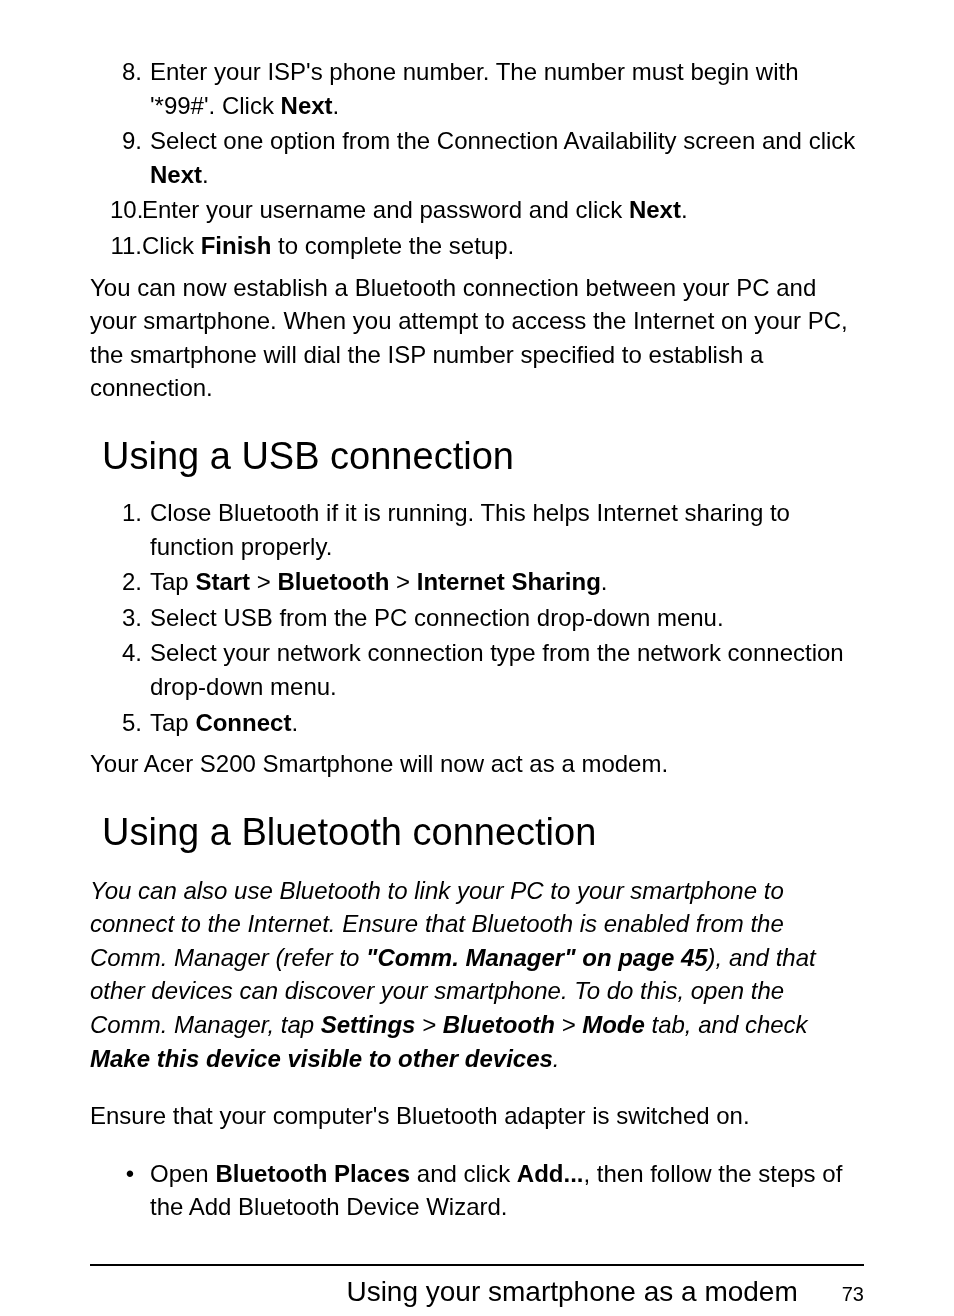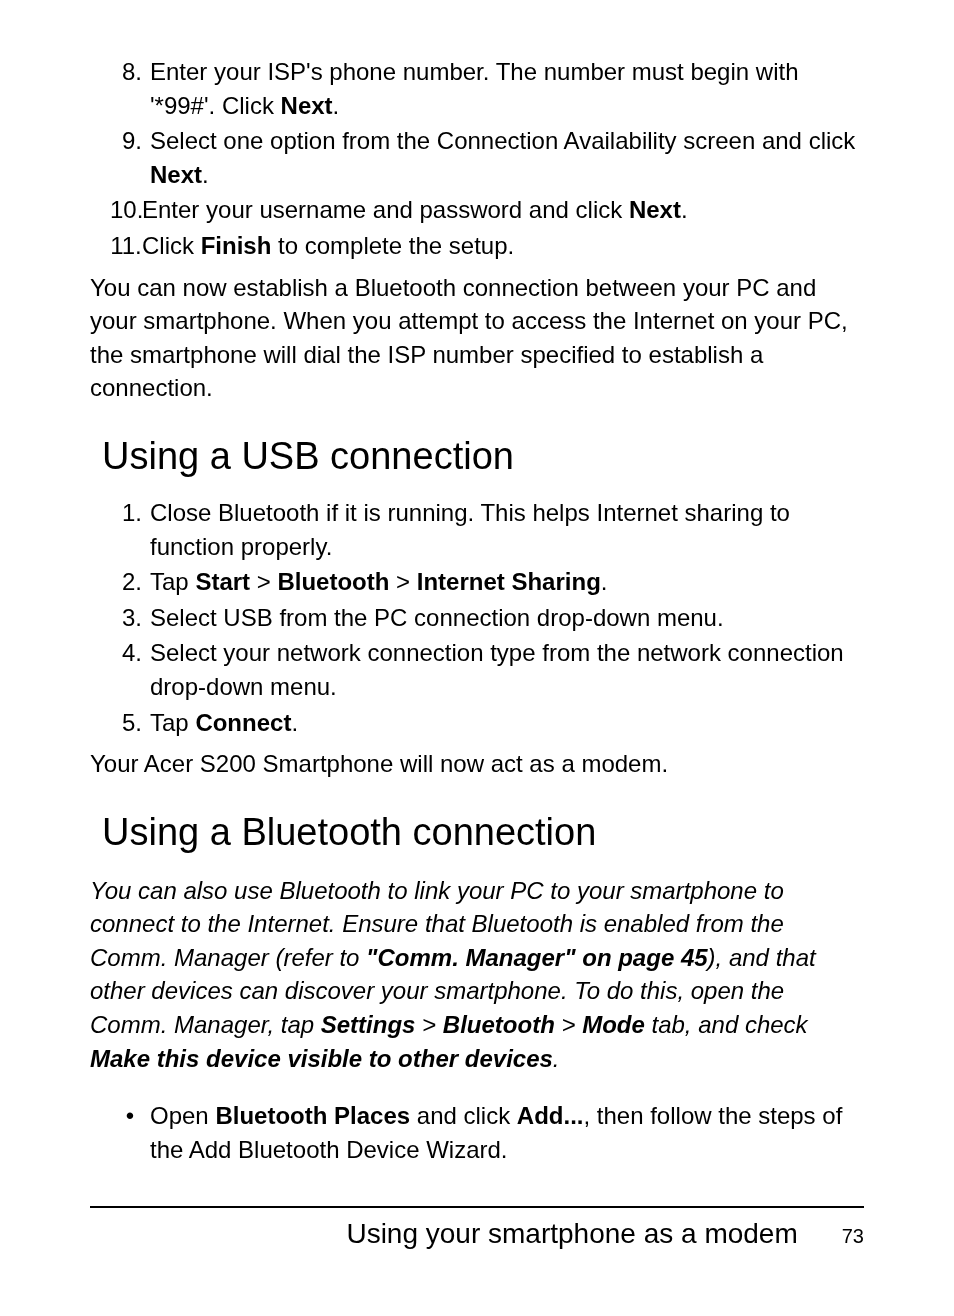--- a/index.html
+++ b/index.html
@@ -27,21 +27,20 @@
     width: 40px;
     flex: 0 0 40px;
     text-align: right;
     padding-right: 8px;
   }
   .ol-text { flex: 1; }
   .tight-num {
     width: 32px;
     flex: 0 0 32px;
     padding-right: 0;
-    text-align: center;
   }
   .para {
     font-size: 24px;
     line-height: 1.4;
     margin-top: 8px;
   }
   h2 {
     font-size: 38px;
     font-weight: 400;
     margin: 30px 0 18px 12px;
@@ -126,20 +125,21 @@
         <div class="ol-text"><span>Tap </span><span class="b">Connect</span><span>.</span></div>
       </div>
     </div>
 
   <p class="para">Your Acer S200 Smartphone will now act as a modem.</p>
 
   <h2>Using a Bluetooth connection</h2>
 
   <p class="para section-gap" id="para-bt1"><span>You can also use Bluetooth to link your PC to your smartphone to connect to the Internet. Ensure that Bluetooth is enabled from the Comm. Manager (refer to </span><span class="b">"Comm. Manager" on page 45</span><span>), and that other devices can discover your smartphone. To do this, open the Comm. Manager, tap </span><span class="b">Settings</span><span> &gt; </span><span class="b">Bluetooth </span><span> &gt; </span><span class="b">Mode</span><span> tab, and check </span><span class="b">Make this device visible to other devices</span><span>.</span></p>
 
+  <p class="para" style="margin-top:18px;">Ensure that your computer's Bluetooth adapter is switched on.</p>
 
   <div class="bullet-row indent2">
     <div class="bullet-mark">•</div>
     <div class="ol-text" id="bullet-bt"><span>Open </span><span class="b">Bluetooth Places</span><span> and click </span><span class="b">Add...</span><span>, then follow the steps of the Add Bluetooth Device Wizard.</span></div>
   </div>
 
   <hr class="footer-rule">
   <div class="footer">
     <span>Using your smartphone as a modem</span>
     <span class="page-num">73</span>

